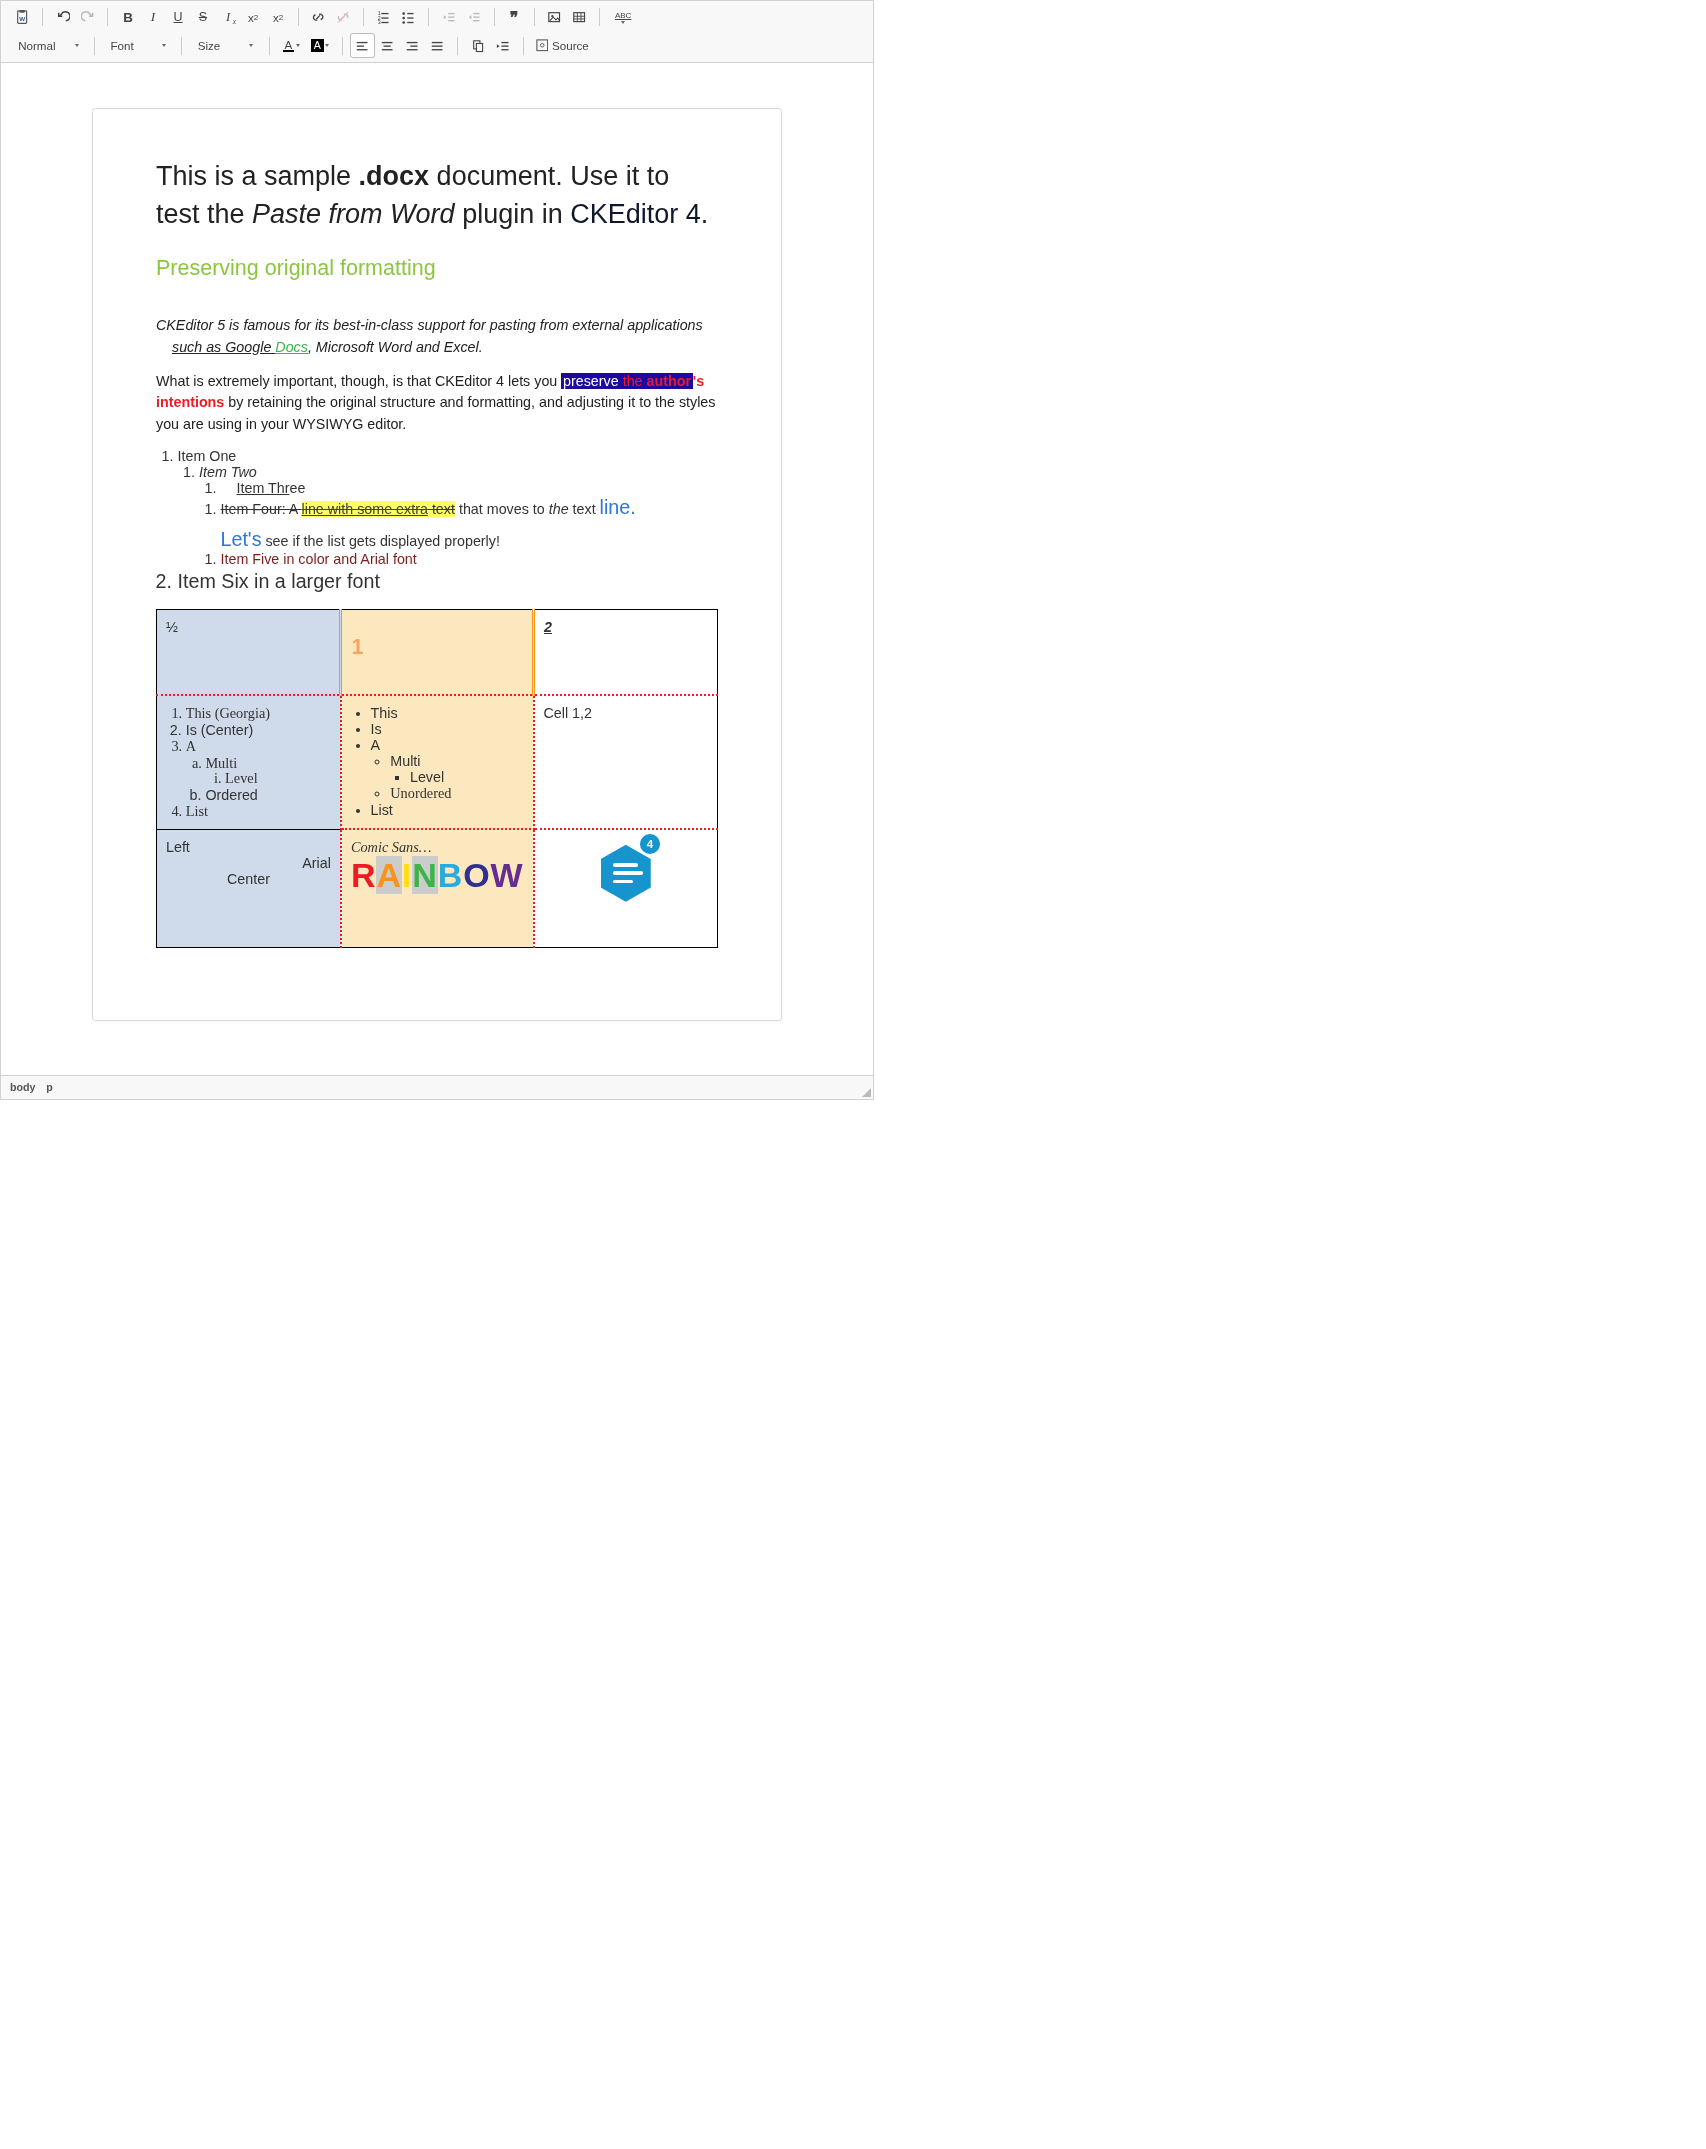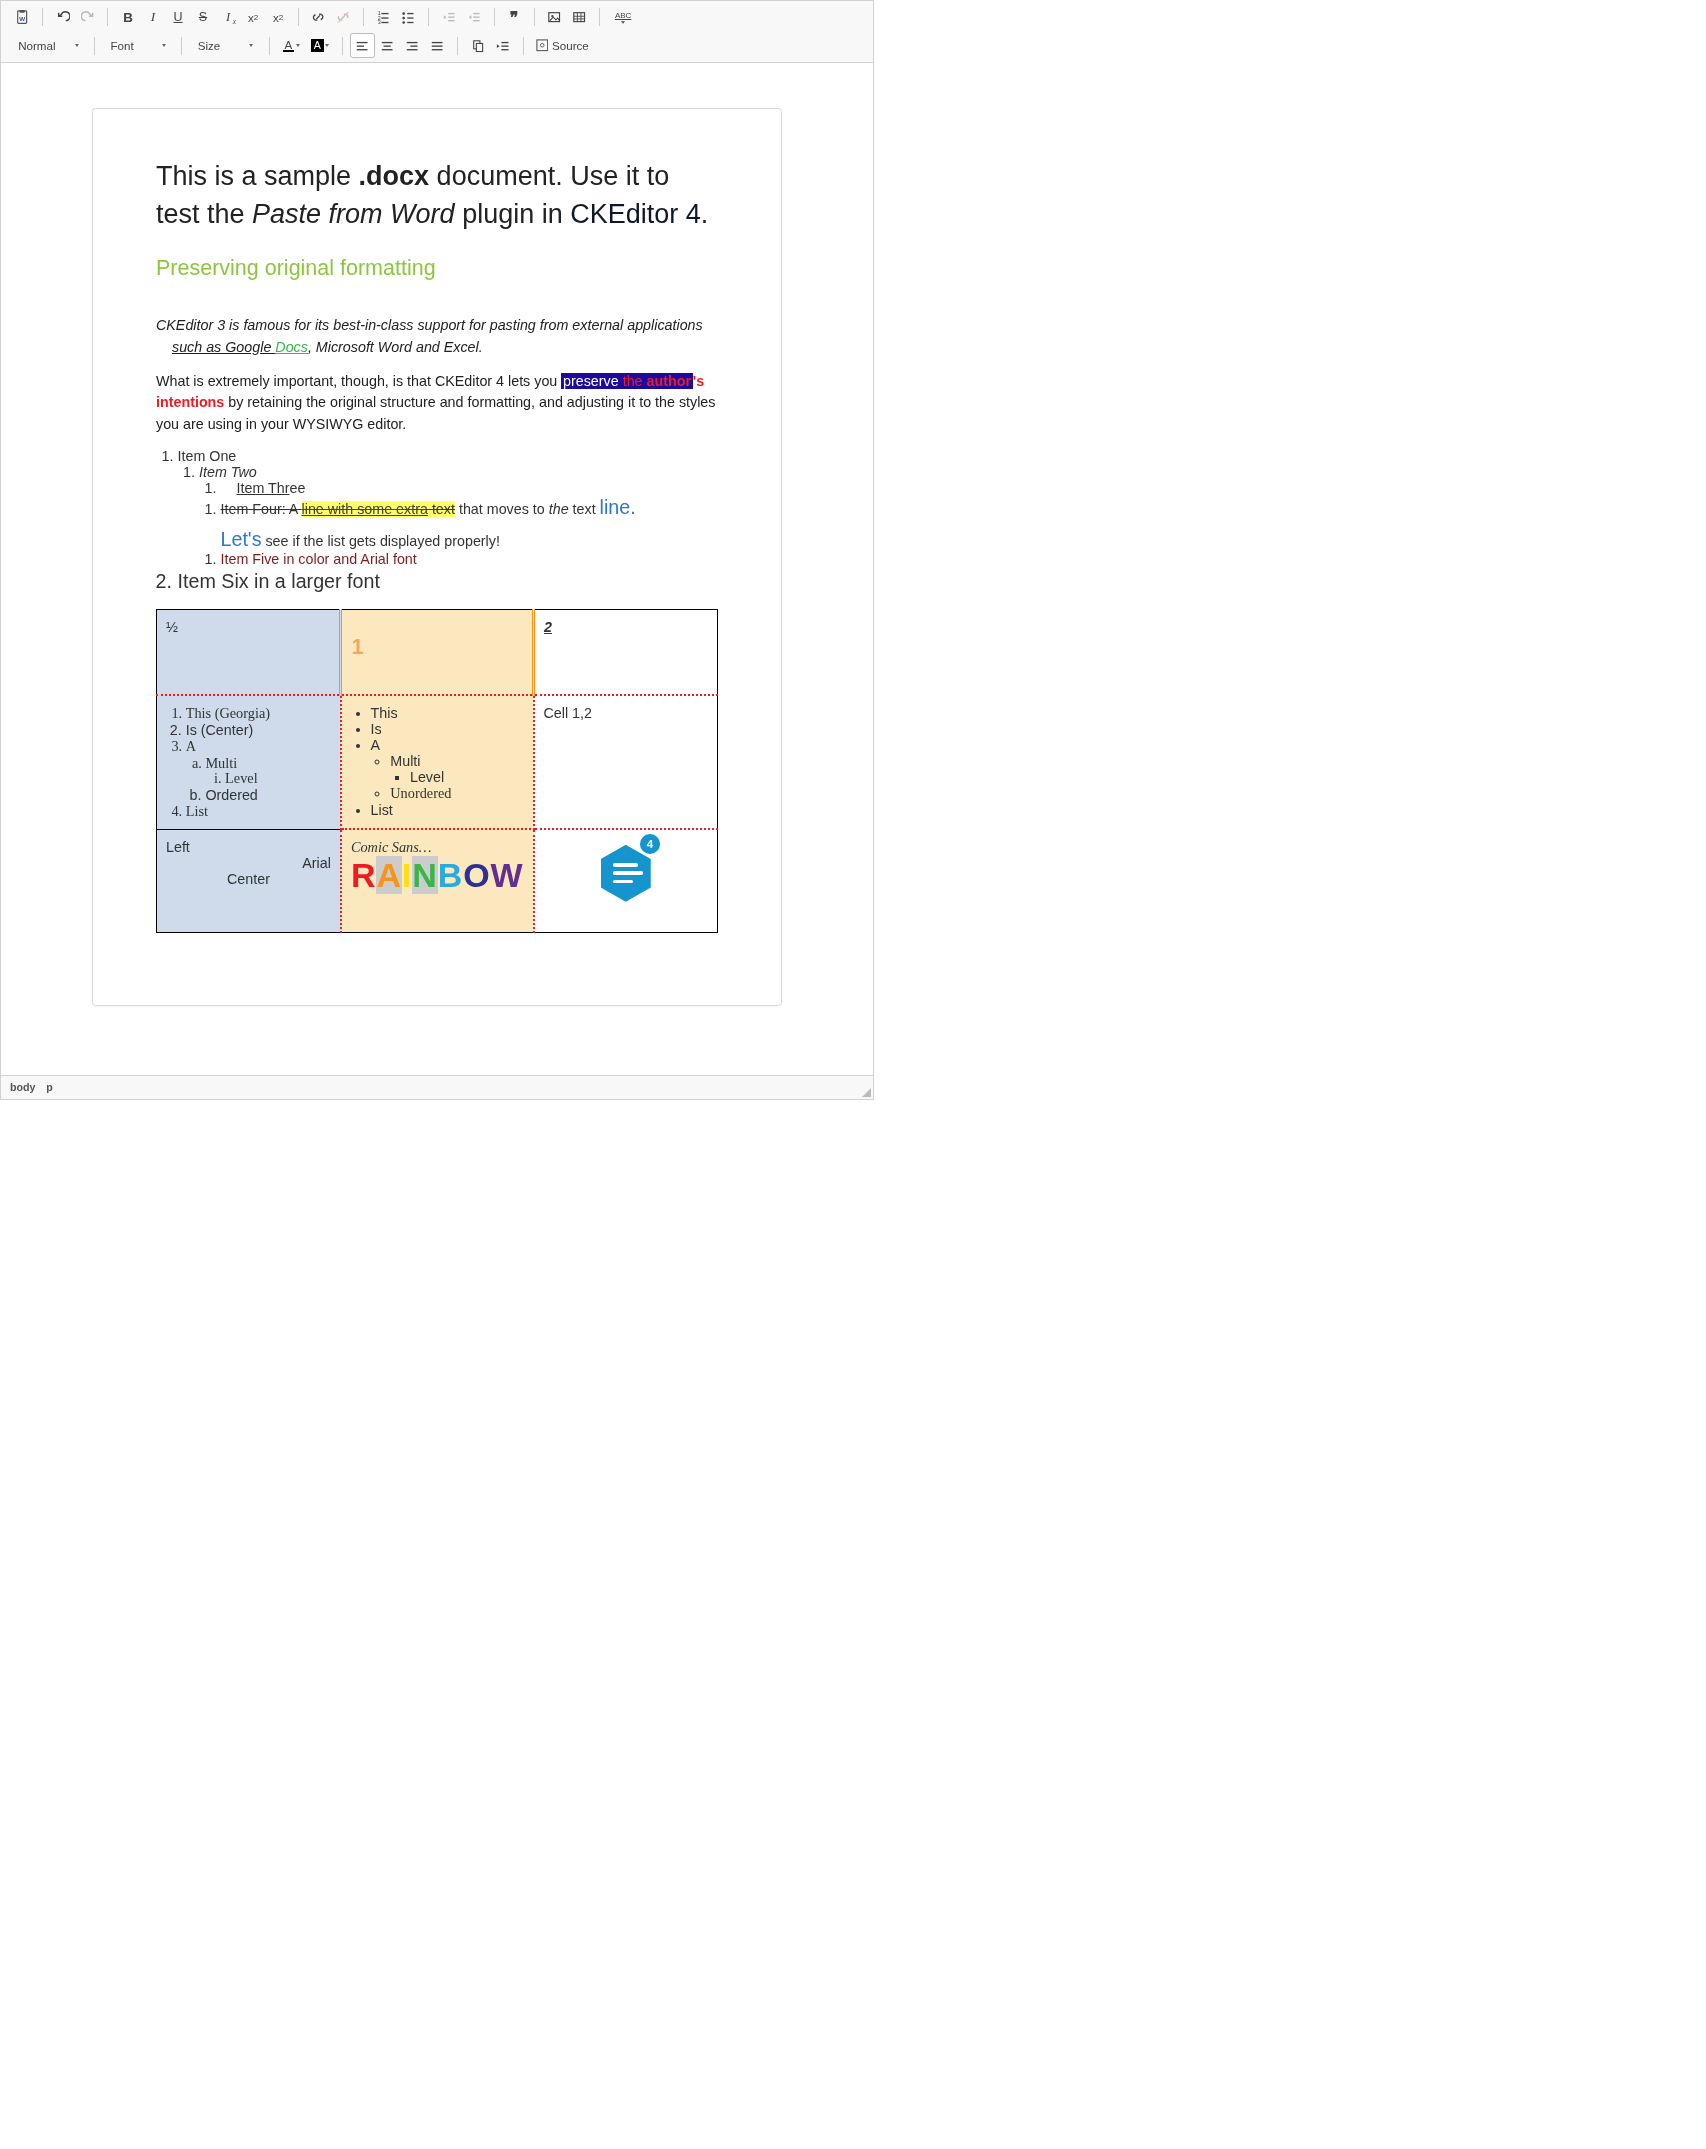--- a/index.html
+++ b/index.html
@@ -152,21 +152,21 @@
   .r2c2 { background:#fbe8bf; border-right:2.7px dotted #ed1c24; border-bottom:2.7px dotted #ed1c24; }
   .r2c3 { border-right:0.9px solid #000; border-bottom:2.7px dotted #ed1c24; }
   .r2c1 ol { margin:0; padding-left:19.7px; font-family: Georgia, serif; }
   .r2c1 ol ol { list-style-type: lower-alpha; }
   .r2c1 ol ol ol { list-style-type: lower-roman; }
   .r2c1 li:nth-child(2){ font-family: Arial,sans-serif; }
   .r2c2 ul { margin:0; padding-left:19.7px; }
   .r2c2 ul ul { list-style-type: circle; }
   .r2c2 ul ul ul { list-style-type: square; }
   
-  .r3c1 { background:#cfdbea; border-left:0.9px solid #000; border-bottom:0.9px solid #000; border-right:2.7px dotted #ed1c24; height:103px; }
+  .r3c1 { background:#cfdbea; border-left:0.9px solid #000; border-bottom:0.9px solid #000; border-right:2.7px dotted #ed1c24; height:118px; }
   .r3c2 { background:#fbe8bf; border-bottom:0.9px solid #000; border-right:2.7px dotted #ed1c24; }
   .r3c3 { border-right:0.9px solid #000; border-bottom:0.9px solid #000; text-align:center; }
   .comic { font-family: "Comic Sans MS", cursive; font-style: italic; }
   .rainbow { font-family: Impact, Arial Black, sans-serif; font-size: 34px; font-weight:bold; letter-spacing:0.9px; }
   .rainbow .r1{color:#ed1c24;} .rainbow .r2{color:#f7941d; background:#ccc;}
   .rainbow .r3{color:#ffde17;} .rainbow .r4{color:#39b54a; background:#ccc;}
   .rainbow .r5{color:#29abe2;} .rainbow .r6{color:#2e3192;}
   .rainbow .r7{color:#662d91;}
 
   .logo-hex {
@@ -427,21 +427,21 @@
   <div class="content-wrap">
     <div class="page">
 
       <h2>
         <span>This is a sample </span><strong>.docx</strong><span> document. Use it to test the </span><em>Paste from Word</em><span> plugin in </span><a href="#">CKEditor 4</a><span>.</span>
       </h2>
 
       <h3 class="green">Preserving original formatting</h3>
 
       <p class="it">
-        <span>CKEditor 3 is famous for its best-in-class support for pasting from external applications </span><span class="u"><span>such as Google </span><a href="#" class="green">Docs</a></span><span>, Microsoft Word and Excel.</span>
+        <span>CKEditor 5 is famous for its best-in-class support for pasting from external applications </span><span class="u"><span>such as Google </span><a href="#" class="green">Docs</a></span><span>, Microsoft Word and Excel.</span>
       </p>
 
       <p>
         <span>What is extremely important, though, is that CKEditor 4 lets you </span><span class="hl-navy"><span>preserve</span> <span style="color:#ed1c24">the </span><span style="color:#ed1c24;font-weight:bold">author</span></span><span class="hl-red">'s intentions</span><span> by retaining the original structure and formatting, and adjusting it to the styles you are using in your WYSIWYG editor.</span>
       </p>
 
       <ol class="lvl1">
         <li><span>Item One</span>
           <ol class="lvl2">
             <li><span class="bi">Item Two</span>

